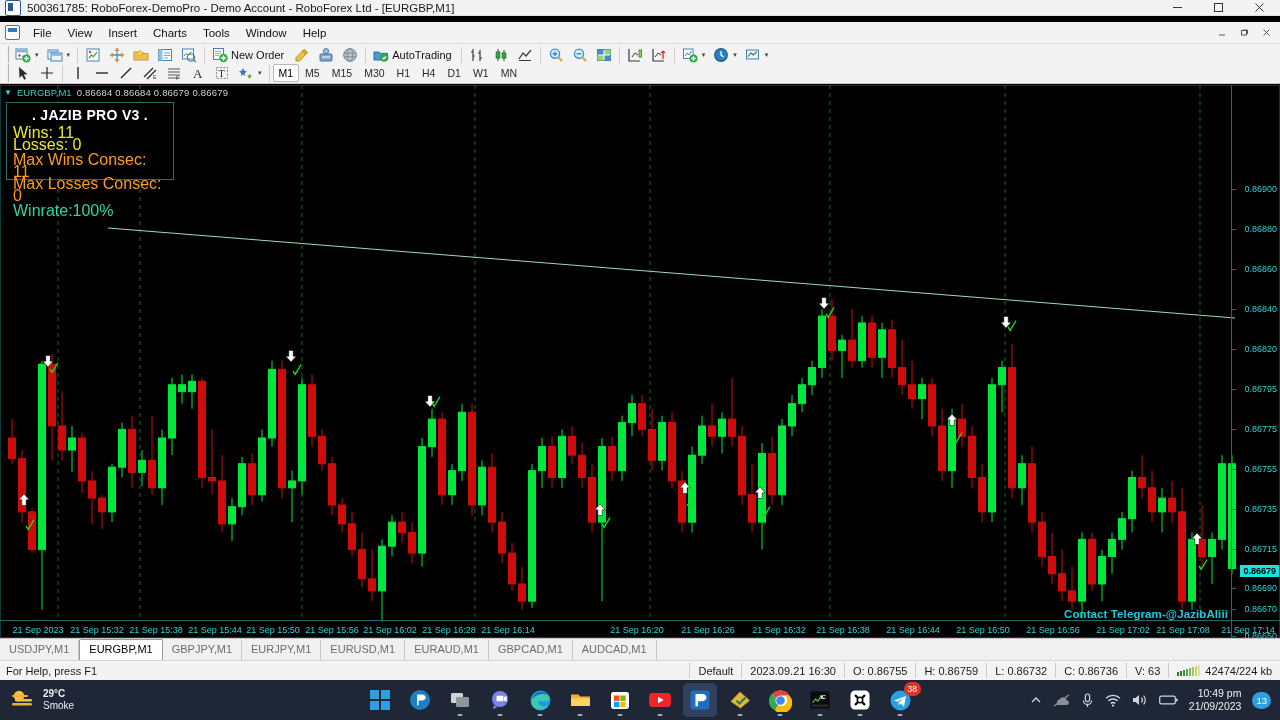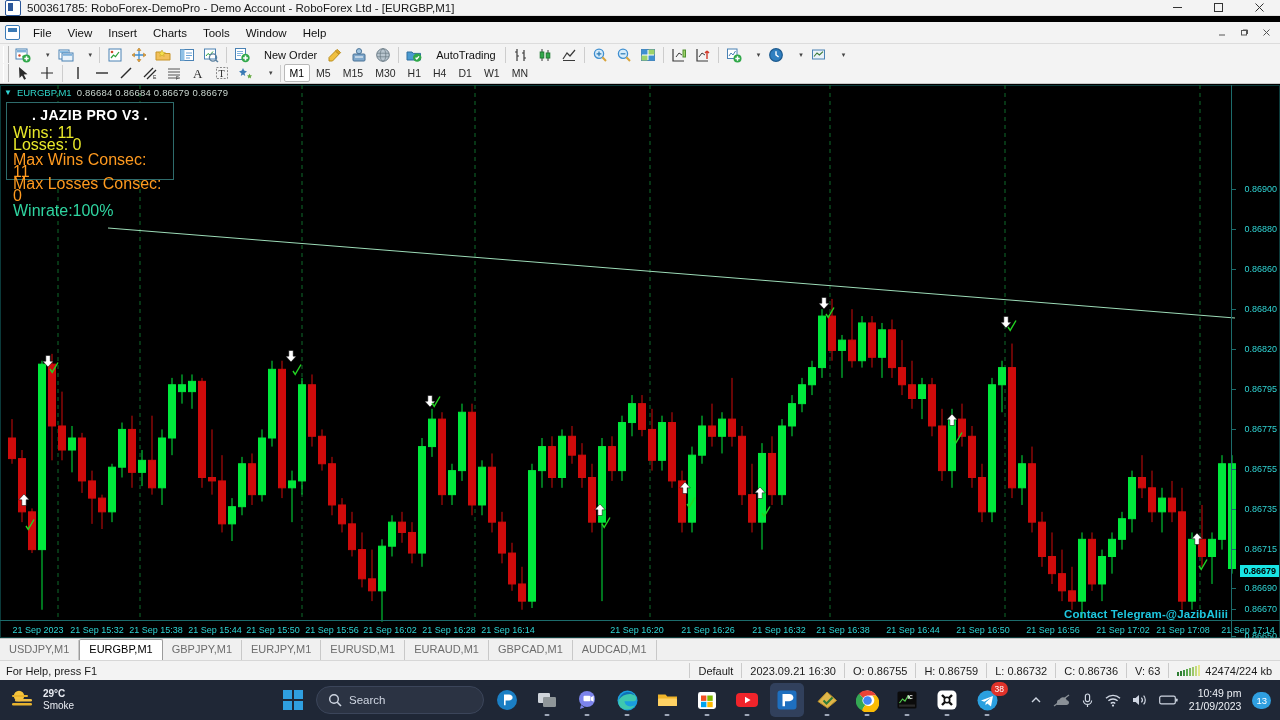--- a/index.html
+++ b/index.html
@@ -63,21 +63,21 @@
     background: #f3f3f3; display: flex; align-items: center;
   }
   .toolbar.row1 { top: 44px; }
   .toolbar.row2 { top: 63px; height: 21px; border-bottom: 1px solid #c9c9c9; }
   .tgrip {
     width: 6px; height: 18px; margin: 0 2px 0 3px; flex: none;
     border-left: 1px solid #fff; border-right: 1px solid #b5b5b5;
   }
   .tbtn {
     height: 20px; min-width: 22px; display: flex; align-items: center;
-    justify-content: center; gap: 14px; padding: 0 3px; flex: none;
+    justify-content: center; gap: 3px; padding: 0 3px; flex: none;
     border: 1px solid transparent; border-radius: 2px; position: relative;
   }
   .tlabel { font-size: 11px; color: #111; white-space: nowrap; padding-right: 2px; }
   .tcaret { font-size: 7px; color: #444; margin-left: 1px; }
   .tsep { width: 1px; height: 17px; background: #cdcdcd; margin: 0 3px; flex: none; }
   .tf {
     font-size: 10.5px; color: #2a2a2a; padding: 2px 5px; border-radius: 2px;
     border: 1px solid transparent; flex: none;
   }
   .tf.active { background: #fff; border-color: #b9b9b9; color: #000; }
@@ -969,27 +969,20 @@
     <div class="tb-center">
       <div class="tile">
         <svg width="20" height="20" viewBox="0 0 20 20">
           <rect x="0" y="0" width="9" height="9" fill="#2f9fe0"></rect>
           <rect x="11" y="0" width="9" height="9" fill="#2f9fe0"></rect>
           <rect x="0" y="11" width="9" height="9" fill="#2f9fe0"></rect>
           <rect x="11" y="11" width="9" height="9" fill="#2f9fe0"></rect>
         </svg>
       </div>
 
-      <div class="search">
-        <svg width="14" height="14" viewBox="0 0 14 14">
-          <circle cx="6" cy="6" r="4.3" fill="none" stroke="#cfd6e2" stroke-width="1.4"></circle>
-          <line x1="9.3" y1="9.3" x2="13" y2="13" stroke="#cfd6e2" stroke-width="1.6"></line>
-        </svg>
-        <span>Search</span>
-      </div>
 
       <div class="tile">
         <svg width="22" height="22" viewBox="0 0 22 22">
           <circle cx="11" cy="11" r="10" fill="#1b7fc4"></circle>
           <path d="M8 5.5h5c2.2 0 3.6 1.4 3.6 3s-1.4 3-3.6 3H9.6v4.8H8z" fill="#fff"></path>
         </svg>
       </div>
 
       <div class="tile run">
         <svg width="22" height="22" viewBox="0 0 22 22">

